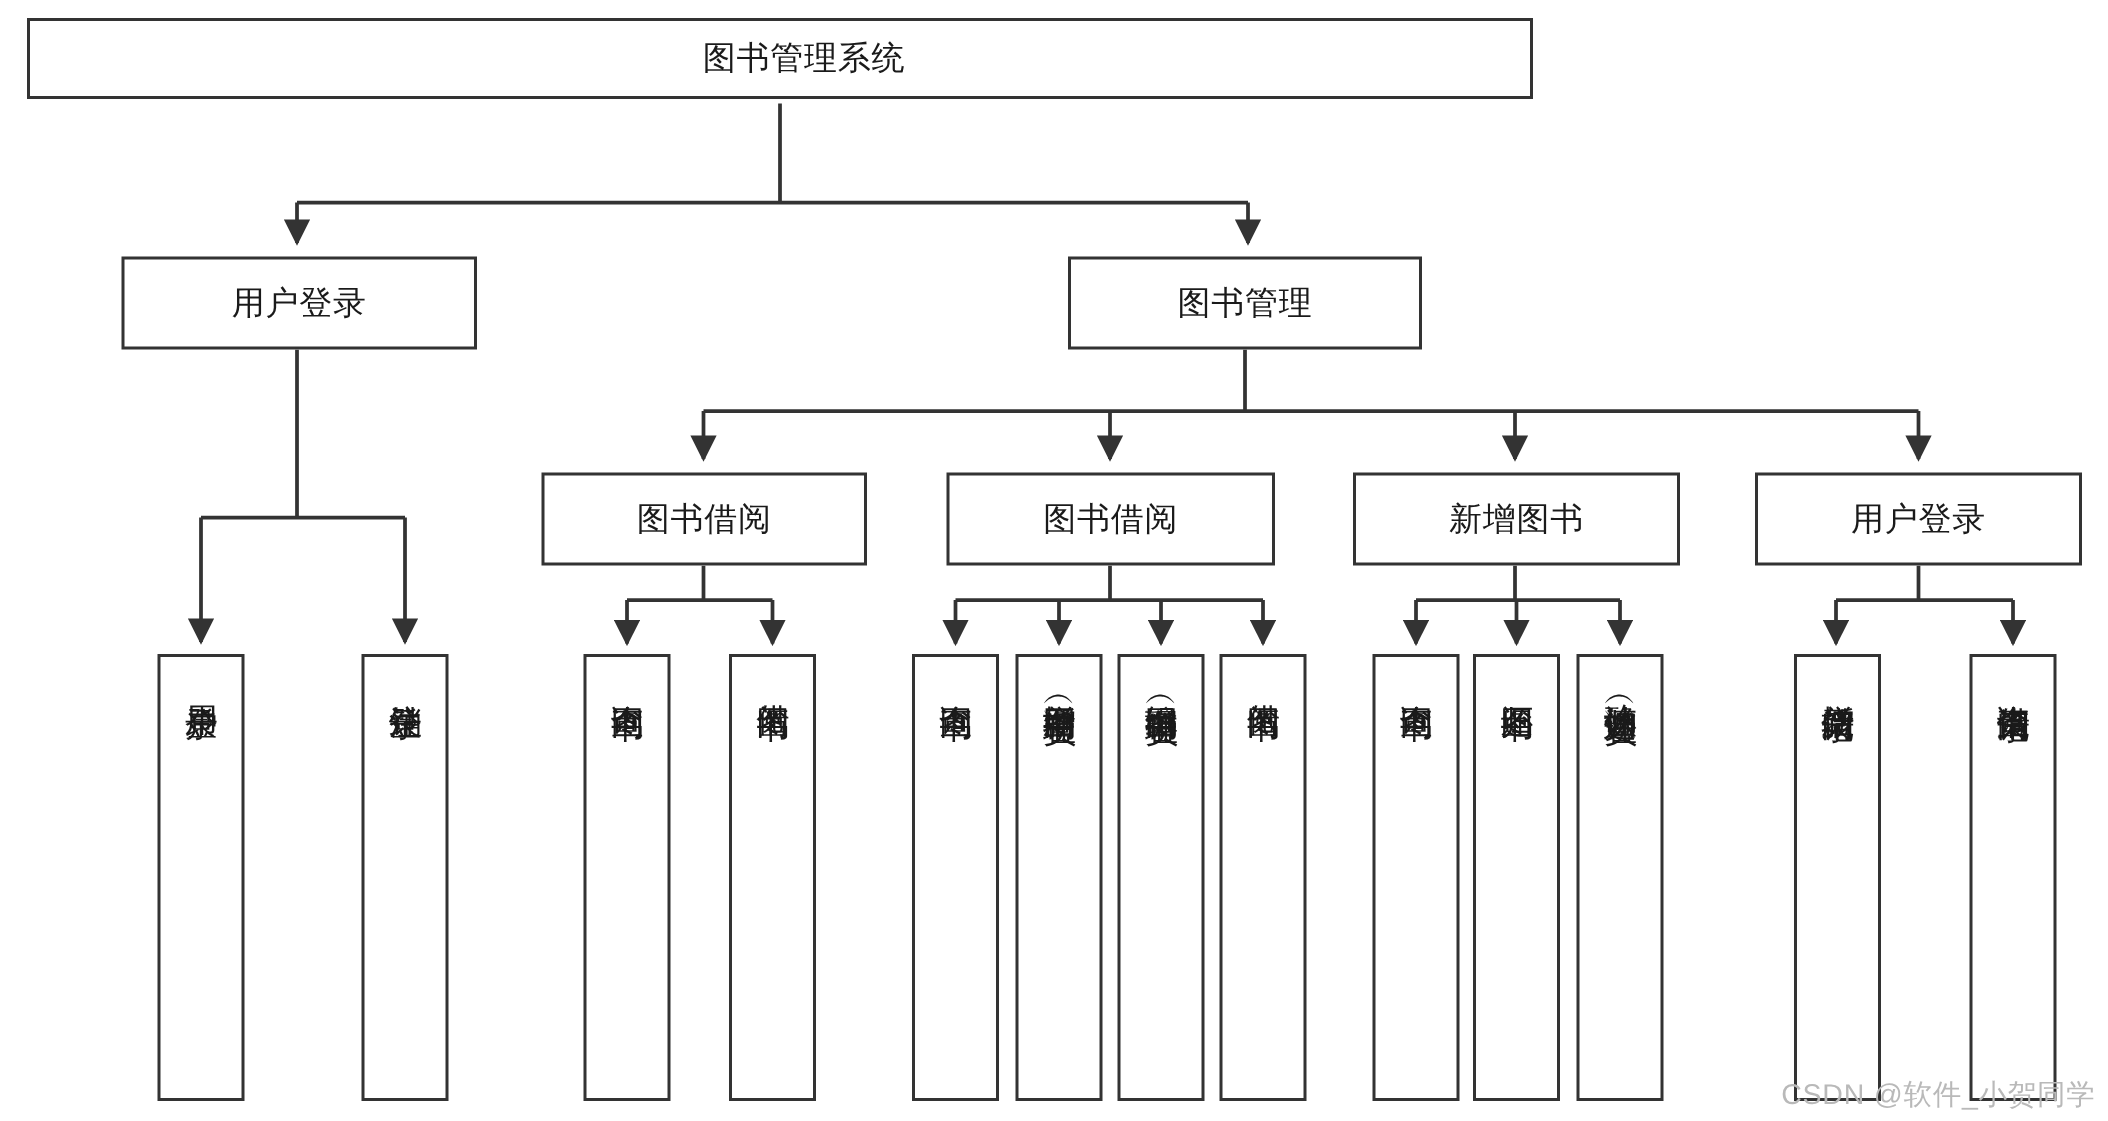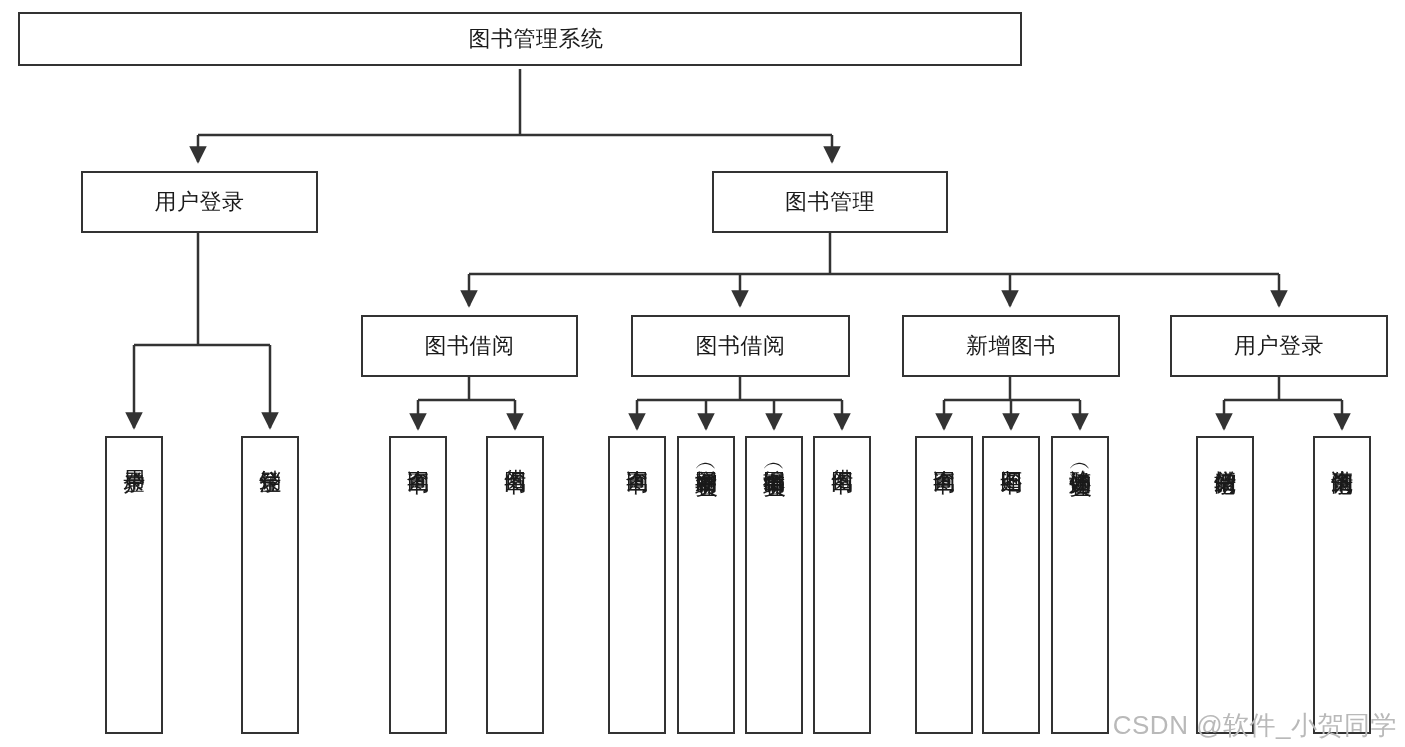--- a/index.html
+++ b/index.html
@@ -51,21 +51,21 @@
   }
   .node-v {
     align-items: flex-start;
     justify-content: center;
     padding-top: 14px;
   }
   .watermark {
     position: absolute;
     right: 8px;
     bottom: 4px;
-    font-size: 26px;
+    font-size: 19px;
     color: #b9b9b9;
     letter-spacing: 0.5px;
     white-space: nowrap;
     user-select: none;
   }
 </style>
 </head>
 <body>
 
 <div id="canvas">

